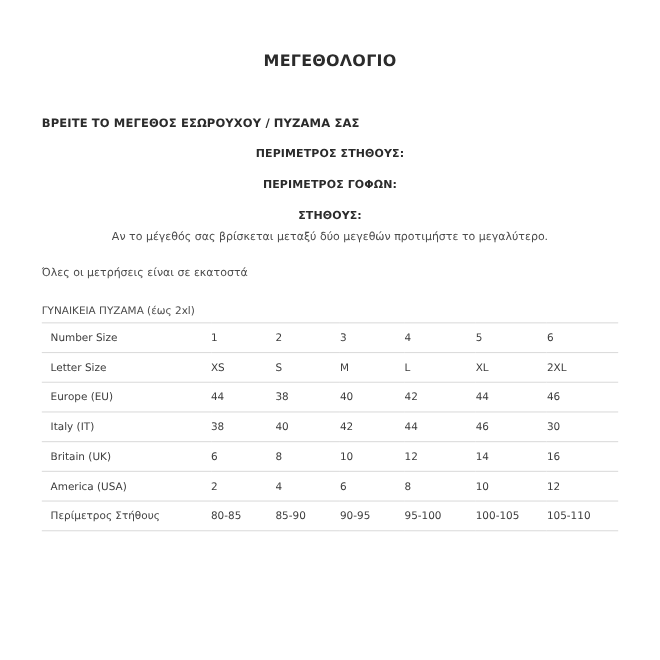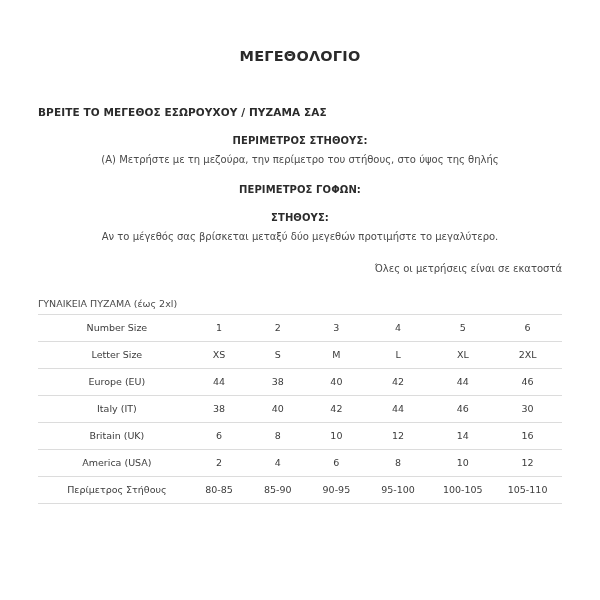--- a/index.html
+++ b/index.html
@@ -50,37 +50,35 @@
     font-size: 10px;
     color: #4a4a4a;
     margin-top: 7px;
     line-height: 1.35;
   }
   .note {
     font-size: 10px;
     color: #4a4a4a;
     margin-top: 19px;
     line-height: 1.35;
-    text-align: right;
   }
   .table-caption {
     font-size: 9.5px;
     color: #4a4a4a;
     margin-top: 22px;
     margin-bottom: 5px;
   }
   table {
     width: 100%;
     border-collapse: collapse;
     font-size: 9.5px;
     color: #3c3c3c;
   }
   table tr {
     border-top: 1px solid #dcdcdc;
-    text-align: center;
   }
   table tr:last-child {
     border-bottom: 1px solid #dcdcdc;
   }
   table td {
     padding: 7.5px 4px 7.5px 0;
     vertical-align: middle;
     white-space: nowrap;
   }
   table td.label {
@@ -98,21 +96,20 @@
 <body>
 
 <div class="page">
 
   <div class="title">ΜΕΓΕΘΟΛΟΓΙΟ</div>
 
   <div class="subtitle">ΒΡΕΙΤΕ ΤΟ ΜΕΓΕΘΟΣ ΕΣΩΡΟΥΧΟΥ / ΠΥΖΑΜΑ ΣΑΣ</div>
 
   <div class="block">
     <div class="block-head">ΠΕΡΙΜΕΤΡΟΣ ΣΤΗΘΟΥΣ:</div>
-    <div class="block-body">(Α) Μετρήστε με τη μεζούρα, την περίμετρο του στήθους, στο ύψος της θηλής</div>
   </div>
 
   <div class="block">
     <div class="block-head">ΠΕΡΙΜΕΤΡΟΣ ΓΟΦΩΝ:</div>
   </div>
 
   <div class="block">
     <div class="block-head">ΣΤΗΘΟΥΣ:</div>
     <div class="block-body">Αν το μέγεθός σας βρίσκεται μεταξύ δύο μεγεθών προτιμήστε το μεγαλύτερο.</div>
   </div>

